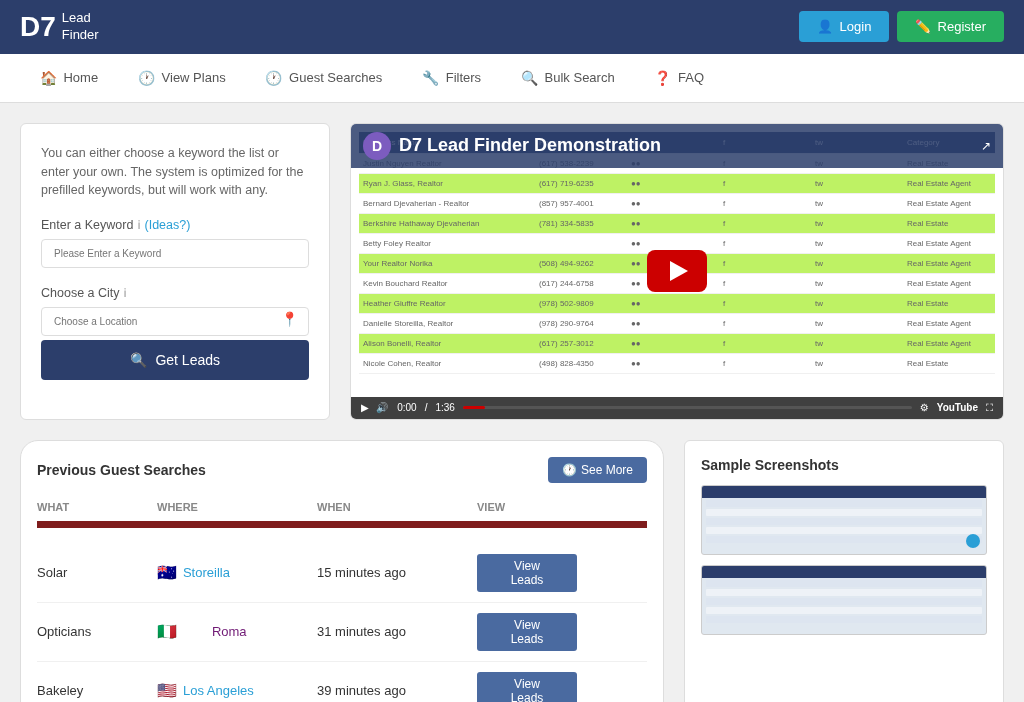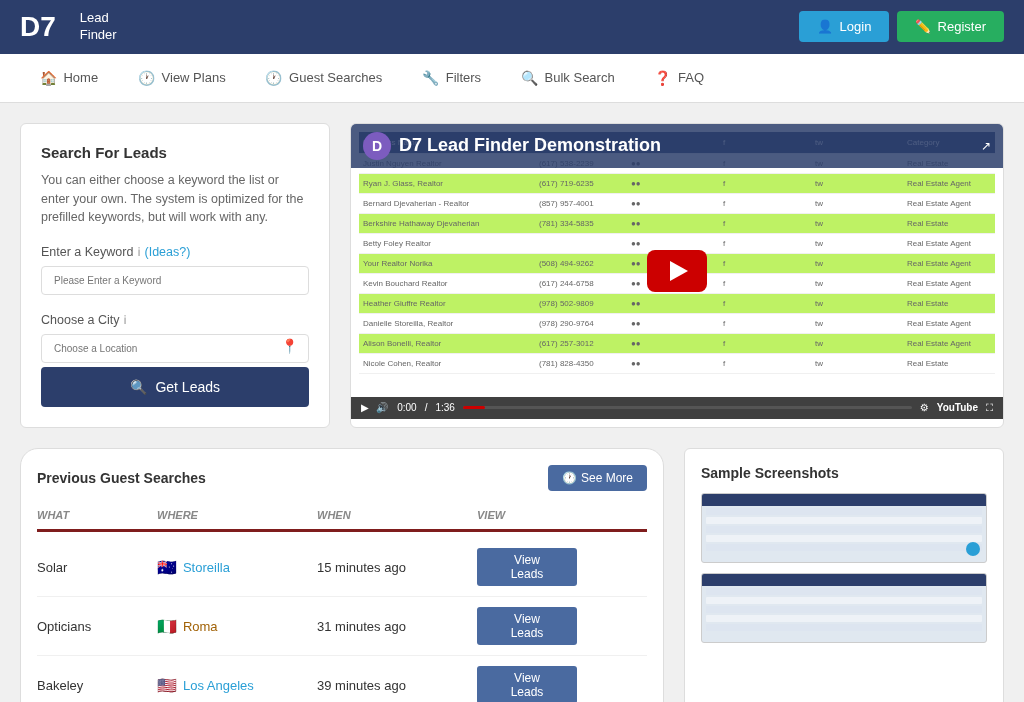--- a/index.html
+++ b/index.html
@@ -9,21 +9,21 @@
     .header {
       background: #2c3e6b;
       padding: 10px 20px;
       display: flex;
       align-items: center;
       justify-content: space-between;
     }
     .logo {
       display: flex;
       align-items: center;
-      gap: 24px;
+      gap: 6px;
     }
     .logo-d7 {
       font-size: 28px;
       font-weight: 900;
       color: white;
       line-height: 1;
     }
     .logo-text {
       color: white;
       font-size: 13px;
@@ -320,23 +320,22 @@
       cursor: pointer;
       font-size: 12px;
       display: flex;
       align-items: center;
       gap: 4px;
     }
     .table-headers {
       display: grid;
       grid-template-columns: 120px 160px 160px 100px;
       padding: 4px 0 8px;
-      border-bottom: 3px solid #7f1d1d;
-      margin-bottom: 6px;
-      font-style: italic;
+      border-bottom: 7px solid #7f1d1d;
+      margin-bottom: 16px;
     }
     .th {
       font-size: 11px;
       font-weight: bold;
       color: #888;
       text-transform: uppercase;
     }
     .search-row {
       display: grid;
       grid-template-columns: 120px 160px 160px 100px;
@@ -453,21 +452,20 @@
   </div>
   <div class="nav-item">
     <span class="nav-icon">❓</span>
     <span>FAQ</span>
   </div>
 </nav>
 
 <div class="main">
 
   <div class="search-card">
-    <h2>Search For Leads</h2>
     <p>You can either choose a keyword the list or enter your own. The system is optimized for the prefilled keywords, but will work with any.</p>
 
     <div class="form-label">
       <span>Enter a Keyword</span>
       <span class="info-icon">ℹ</span>
       <span style="color:#2a9fd6; cursor:pointer;">(Ideas?)</span>
     </div>
     <input type="text" class="form-input" placeholder="Please Enter a Keyword" style="">
 
     <div class="form-label">
@@ -572,21 +570,21 @@
         <div class="fake-row alt">
             <div class="fake-cell wide">Alison Bonelli, Realtor</div>
             <div class="fake-cell">(617) 257-3012</div>
             <div class="fake-cell">●●</div>
             <div class="fake-cell">f</div>
             <div class="fake-cell">tw</div>
             <div class="fake-cell">Real Estate Agent</div>
           </div>
         <div class="fake-row">
             <div class="fake-cell wide">Nicole Cohen, Realtor</div>
-            <div class="fake-cell">(781) 828-4350</div>
+            <div class="fake-cell">(498) 828-4350</div>
             <div class="fake-cell">●●</div>
             <div class="fake-cell">f</div>
             <div class="fake-cell">tw</div>
             <div class="fake-cell">Real Estate</div>
           </div>
       </div>
 
       <div class="video-title-bar">
         <div class="video-d-circle">D</div>
         <span class="video-title-text">D7 Lead Finder Demonstration</span>
@@ -644,21 +642,21 @@
       <div class="cell">15 minutes ago</div>
       <div>
         <button class="btn-view-leads">View Leads</button>
       </div>
     </div>
 
     <div class="search-row">
       <div class="cell">Opticians</div>
       <div class="where-cell">
         <span class="flag">🇮🇹</span>
-        <span style="color:#a16207;">Roma</span>
+        <span style="color:#701a75;margin-left:29px;">Roma</span>
       </div>
       <div class="cell">31 minutes ago</div>
       <div>
         <button class="btn-view-leads">View Leads</button>
       </div>
     </div>
 
     <div class="search-row">
       <div class="cell">Bakeley</div>
       <div class="where-cell">

